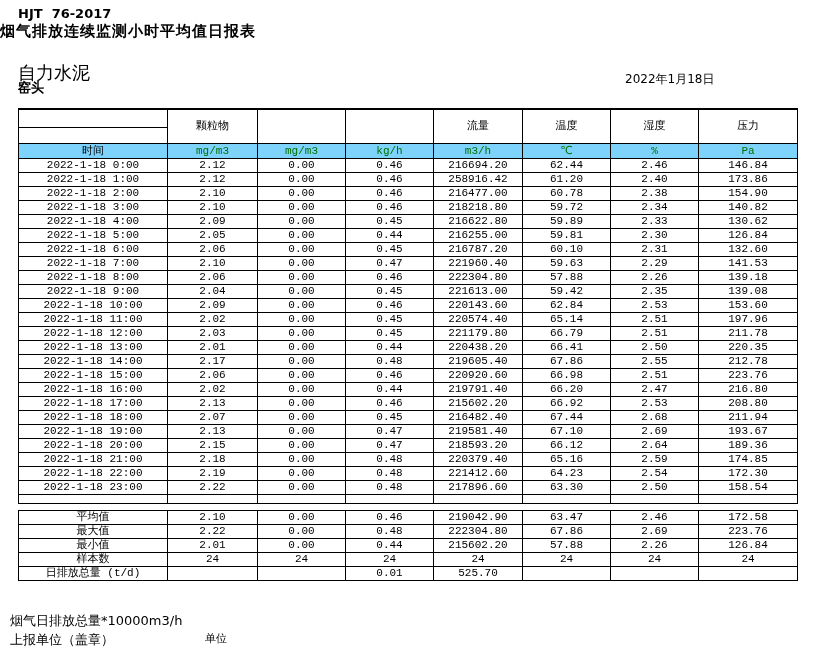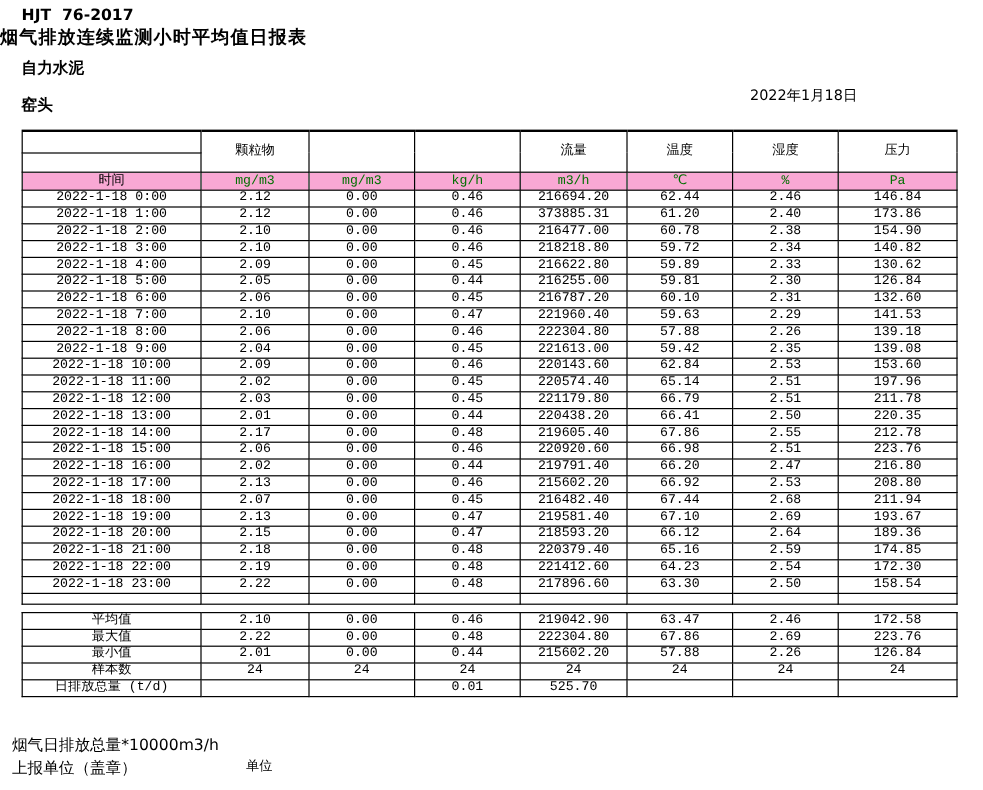--- a/index.html
+++ b/index.html
@@ -2,38 +2,38 @@
 <html><head>
 <meta charset="utf-8">
 <style>
   html,body{margin:0;padding:0;}
   body{
     width:819px;height:658px;background:#ffffff;position:relative;
     font-family:"DejaVu Sans","Liberation Sans",sans-serif;color:#000;
   }
   .std-code{position:absolute;left:18px;top:6px;font-weight:bold;font-size:13px;white-space:pre;}
   .title{position:absolute;left:0;top:22px;width:645px;text-align:left;font-weight:bold;font-size:15px;letter-spacing:1px;}
-  .company{position:absolute;left:18px;top:48px;font-weight:bold;font-size:13px;}
+  .company{position:absolute;left:18px;top:61px;font-weight:normal;font-size:18px;}
   .location{position:absolute;left:18px;top:79px;font-weight:bold;font-size:13px;}
   .report-date{position:absolute;left:625px;top:63px;font-size:12px;margin-top:8px;}
 
   table.report{
     position:absolute;left:18px;top:108px;width:779px;
     border-collapse:collapse;table-layout:fixed;
   }
   table.report td{
     border:1px solid #000;padding:0;height:13px;line-height:13px;
     font-size:11px;text-align:center;overflow:hidden;white-space:nowrap;
     font-family:"Liberation Mono","DejaVu Sans Mono","DejaVu Sans",monospace;
   }
   td.cjk{font-family:"DejaVu Sans","Liberation Sans",sans-serif;font-size:12px;}
   tr.ghdr td{border-top:2px solid #000;height:16px;line-height:16px;}
   tr.ghdr td[rowspan]{height:33px;line-height:33px;}
   tr.ghdr2 td{height:15px;}
-  tr.unitrow td{background:#f9a8d4;color:#007000;height:14px;line-height:14px;}
+  tr.unitrow td{background:#7dd3fc;color:#007000;height:14px;line-height:14px;}
   tr.unitrow td.time-label{color:#000;}
   tr.gap-row td{height:8px;}
   tr.spacer-row td{border:none;height:6px;}
   tr.summary-row td{height:13px;}
   .footer-note{position:absolute;left:10px;top:612px;font-size:13px;}
   .footer-report-unit{position:absolute;left:10px;top:631px;font-size:13px;}
   .footer-unit{position:absolute;left:205px;top:631px;font-size:11px;}
 </style>
 </head>
 <body>
@@ -89,21 +89,21 @@
         <td>216694.20</td>
         <td>62.44</td>
         <td>2.46</td>
         <td>146.84</td>
       </tr>
       <tr>
         <td>2022-1-18 1:00</td>
         <td>2.12</td>
         <td>0.00</td>
         <td>0.46</td>
-        <td>373885.31</td>
+        <td>258916.42</td>
         <td>61.20</td>
         <td>2.40</td>
         <td>173.86</td>
       </tr>
       <tr>
         <td>2022-1-18 2:00</td>
         <td>2.10</td>
         <td>0.00</td>
         <td>0.46</td>
         <td>216477.00</td>

